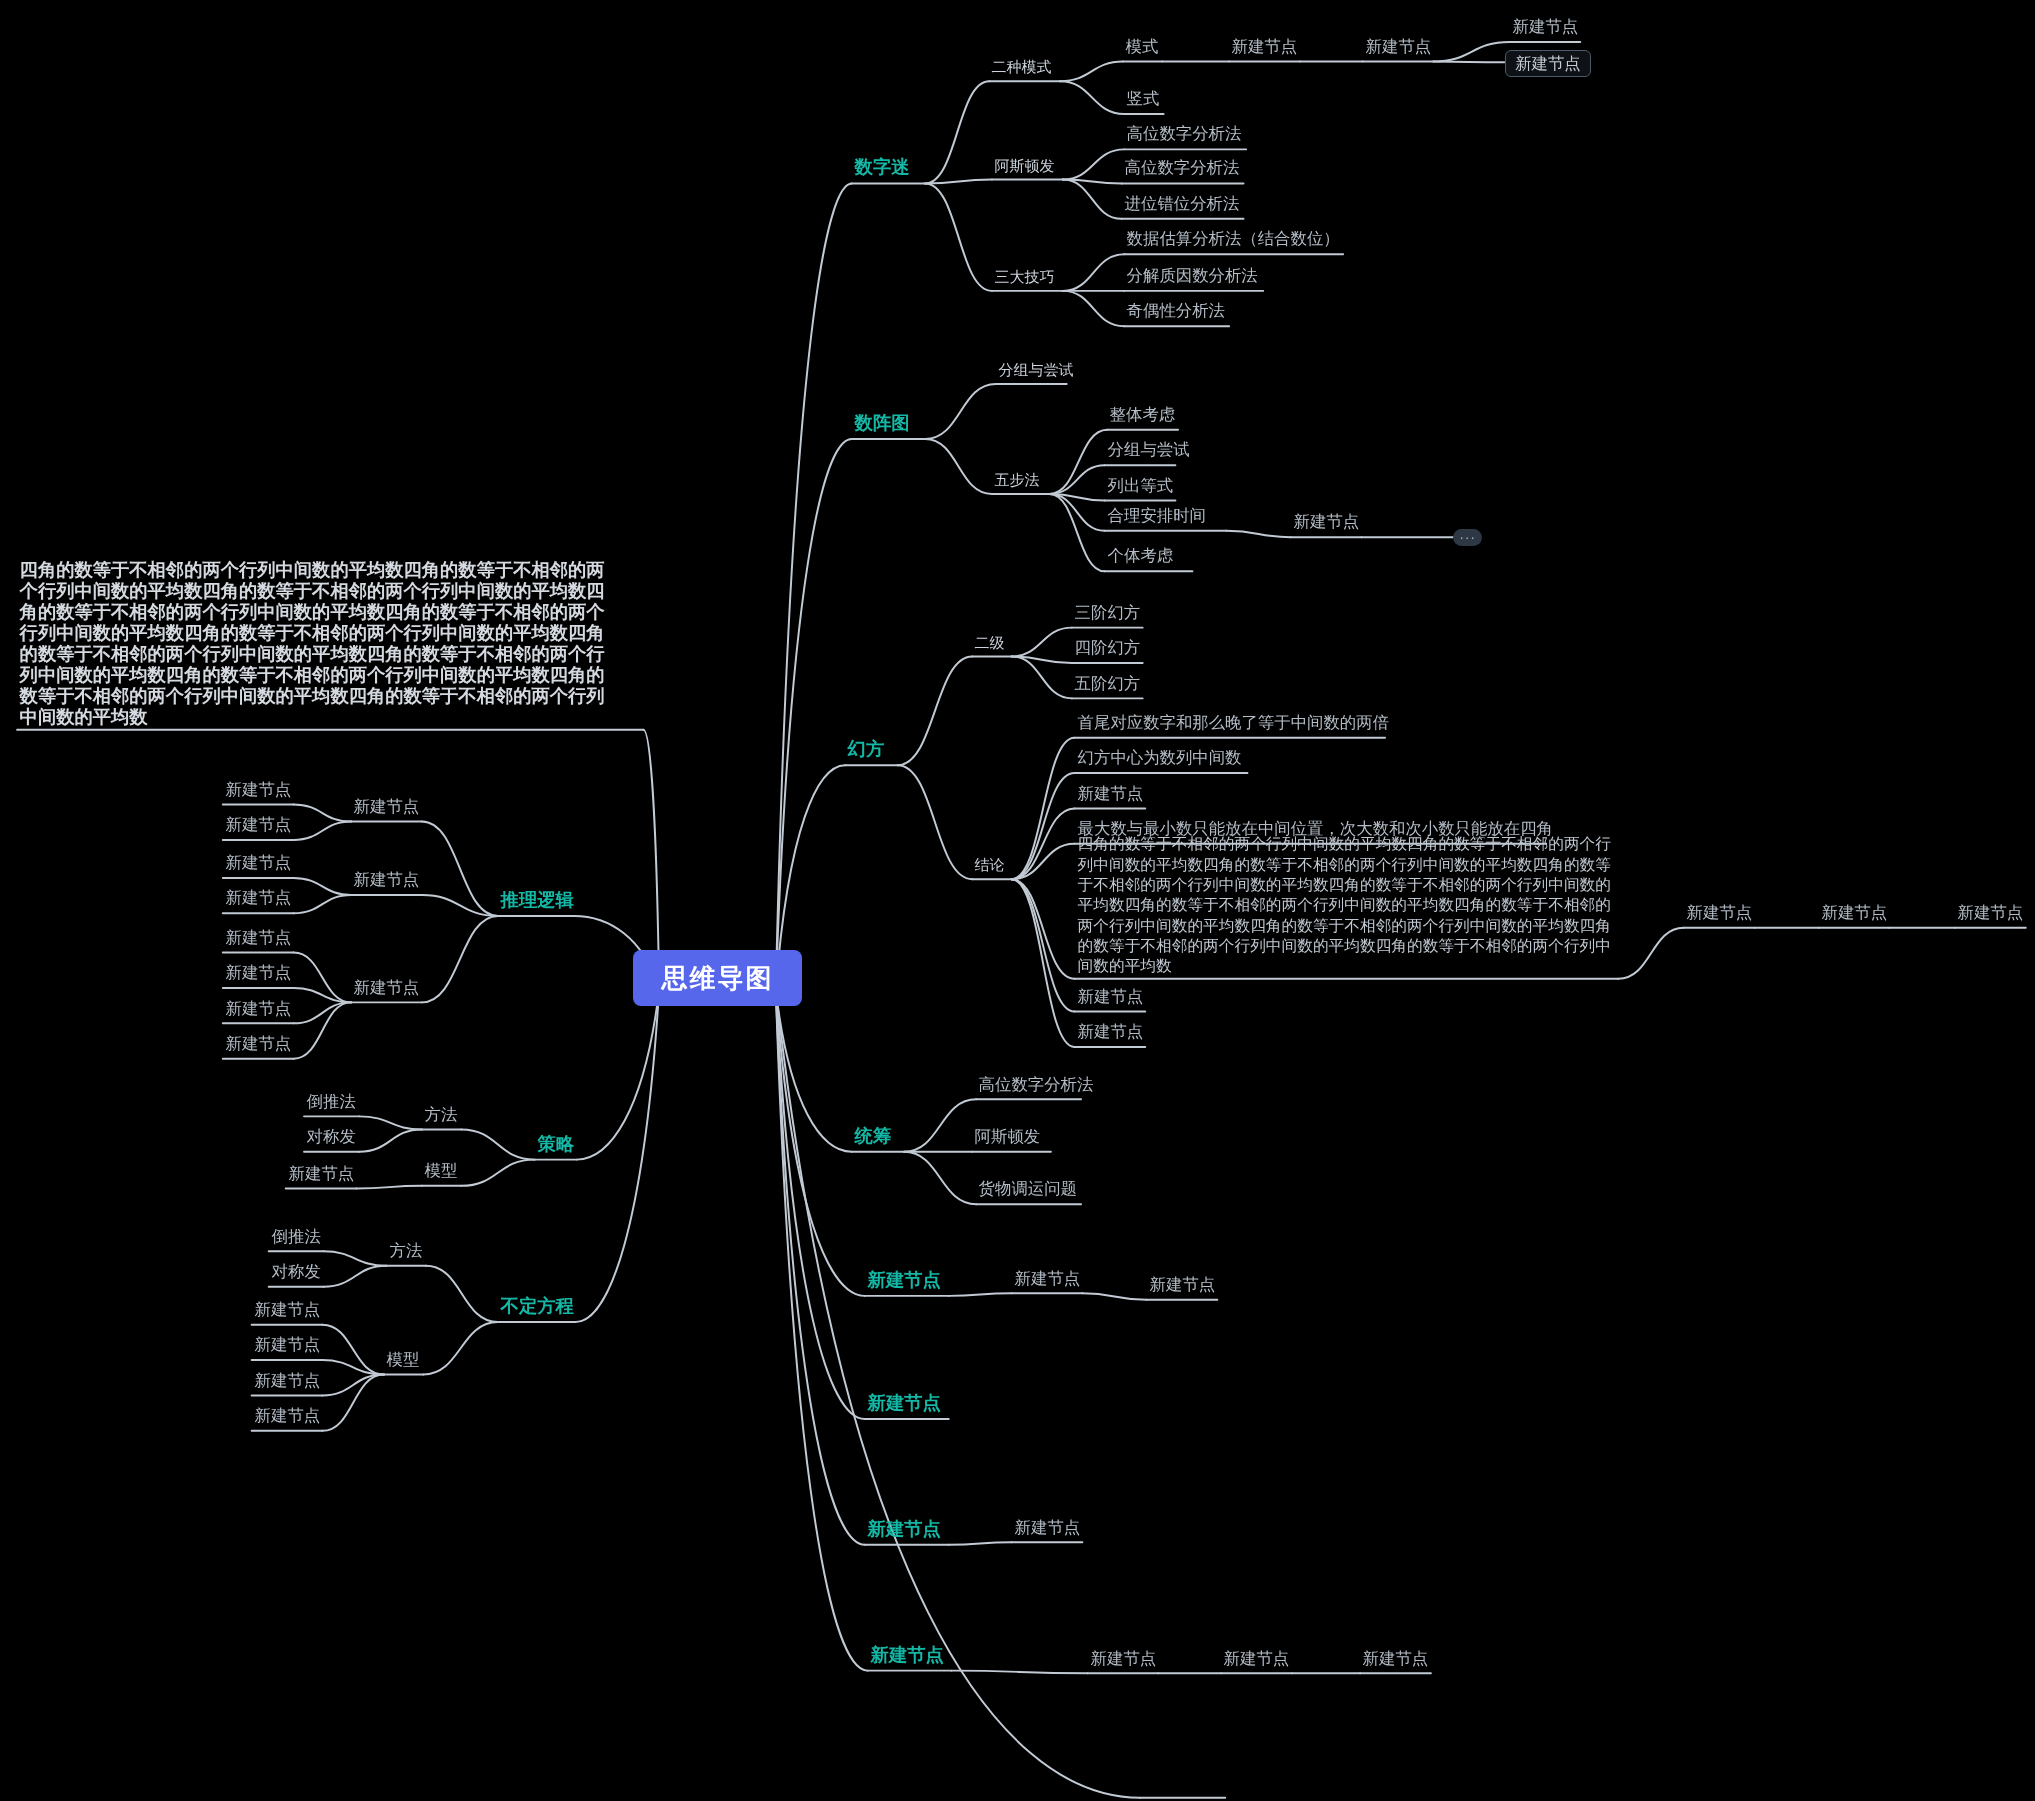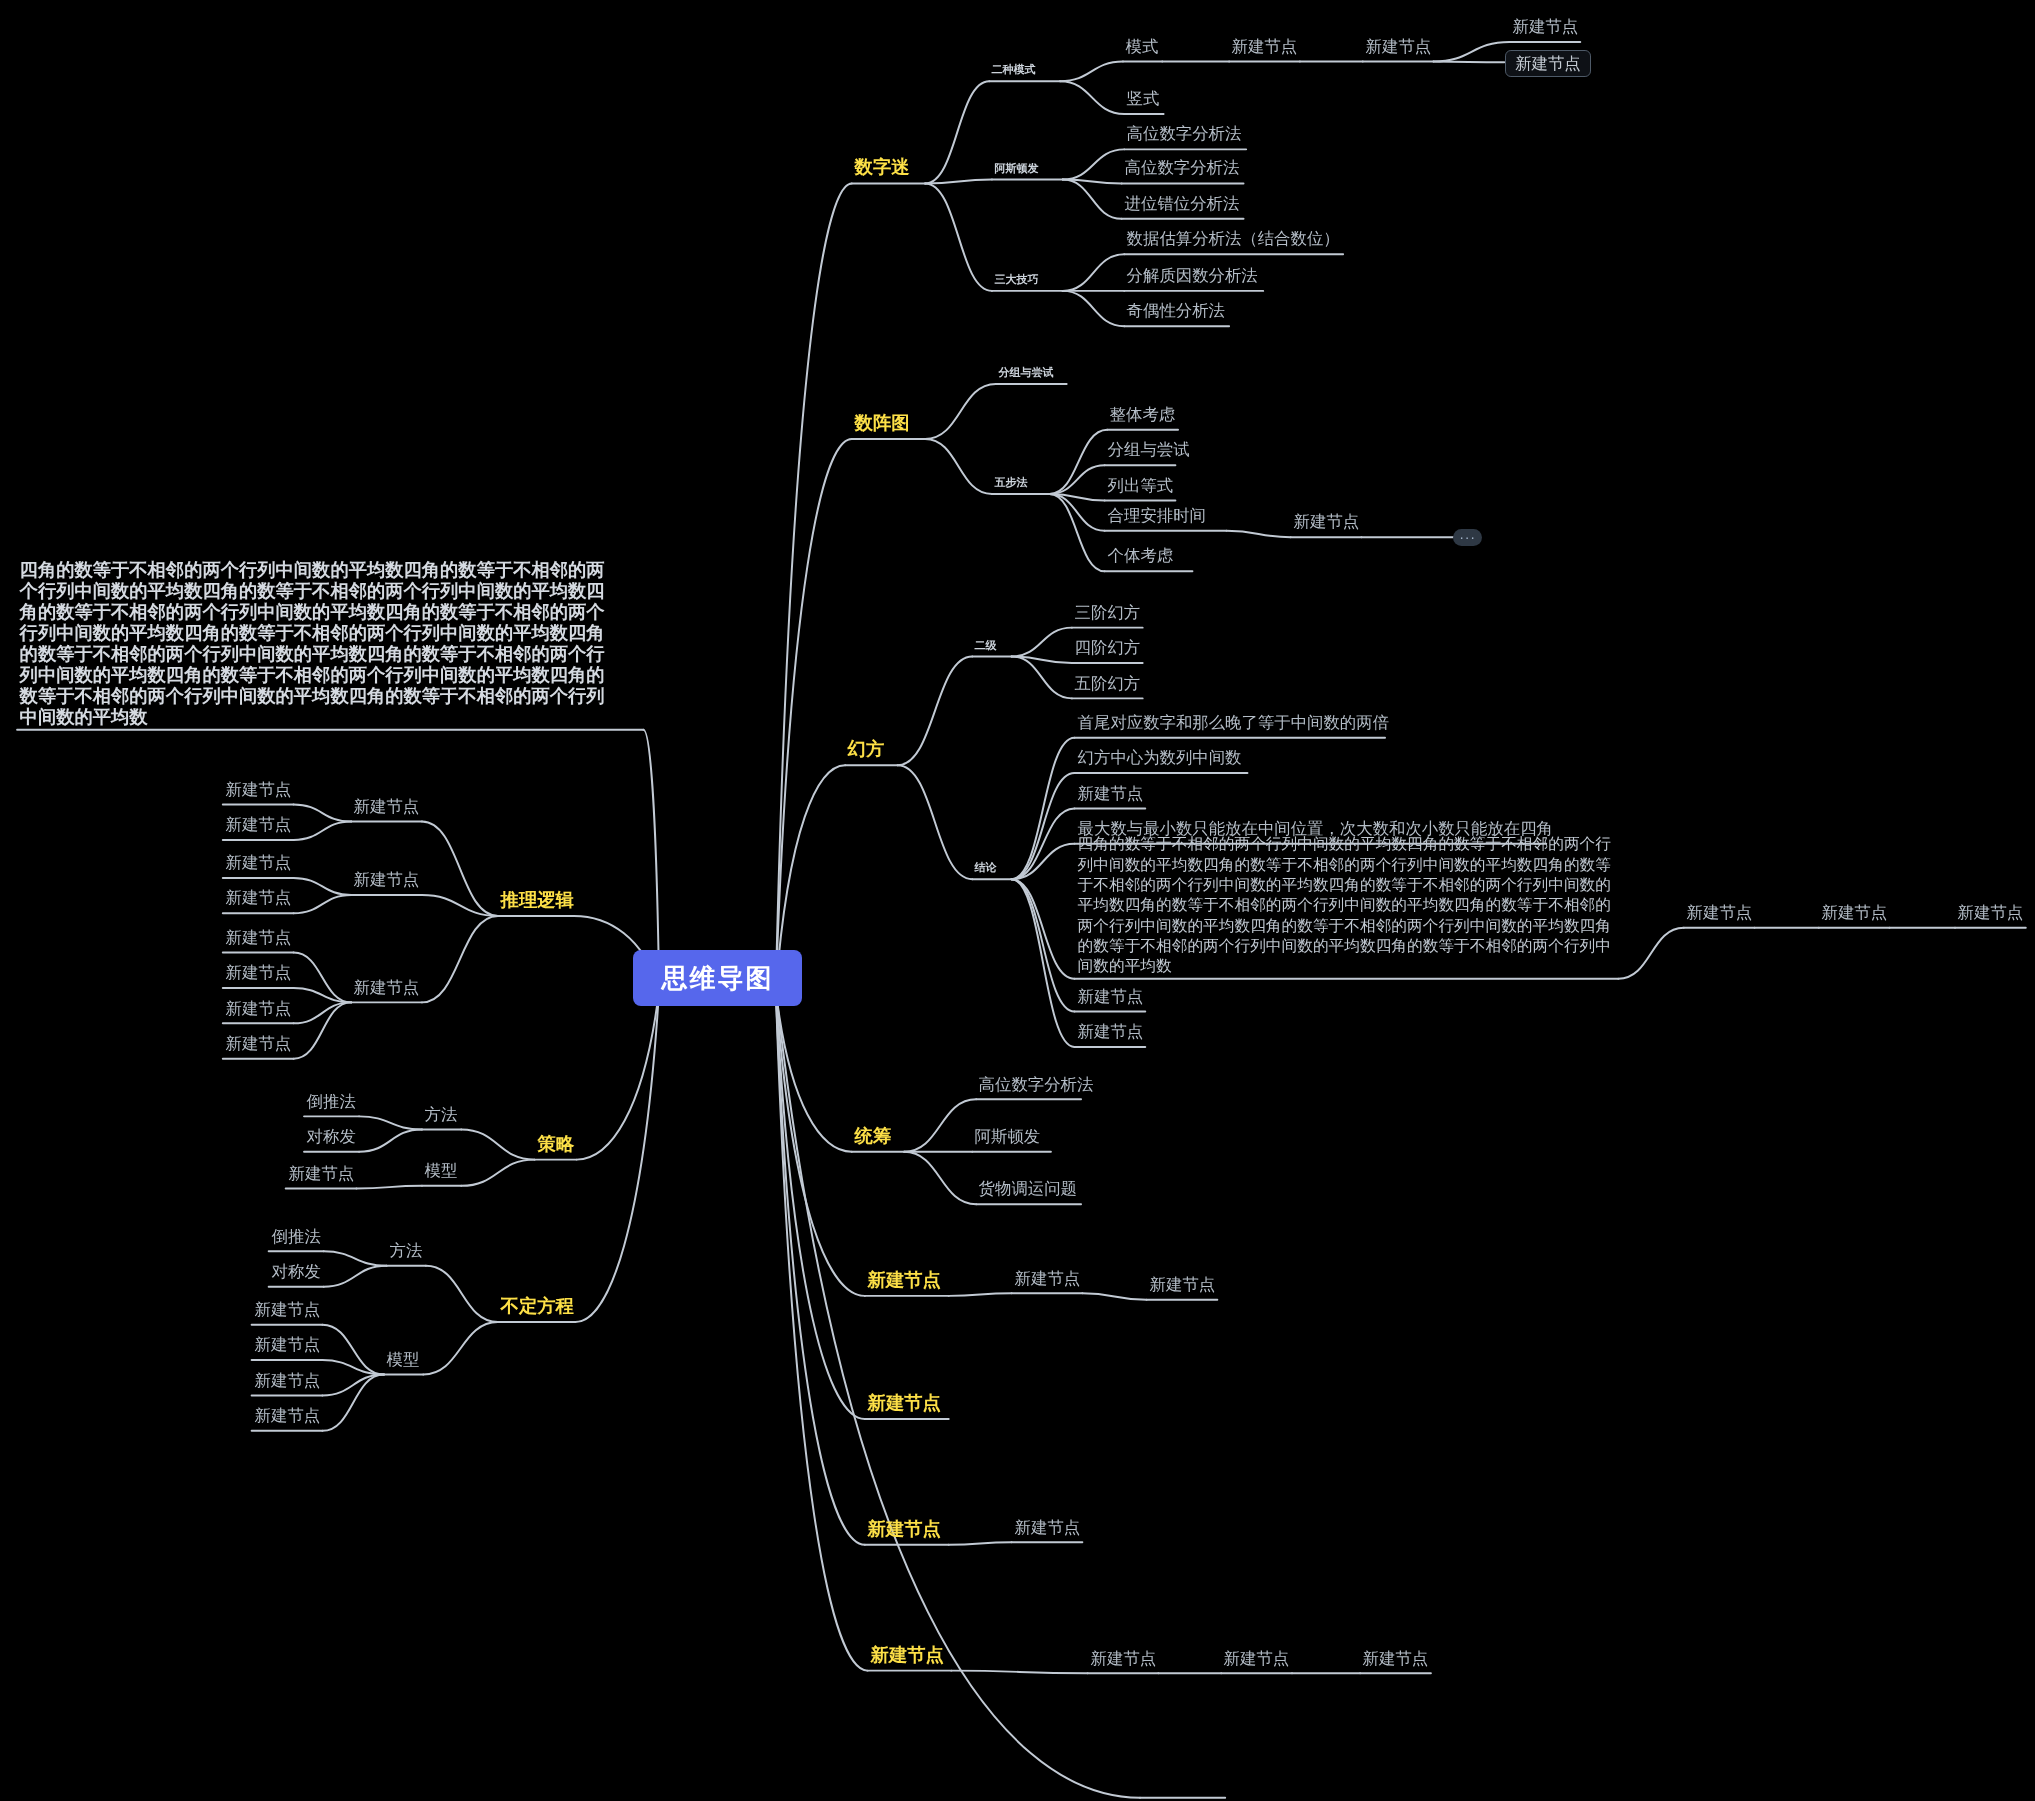--- a/index.html
+++ b/index.html
@@ -2,22 +2,22 @@
 <html style="font-size:10.5px"><head>
 <meta charset="utf-8">
 <style>
   html,body{margin:0;padding:0;background:#000;overflow:hidden;}
   body{font-family:"Liberation Sans","DejaVu Sans",sans-serif;}
   #stage{position:relative;background:#000;}
   #edges{position:absolute;left:0;top:0;z-index:1;}
   #nodes{position:absolute;left:0;top:0;z-index:2;}
   .node{position:absolute;width:0;height:0;}
   .lbl{position:absolute;left:2.6px;bottom:3.9px;white-space:nowrap;font-size:16.4px;color:#b9c2cb;}
-  .b1 .lbl{font-size:18.3px;font-weight:700;color:#fde047;}
-  .b2 .lbl{font-size:11px;font-weight:700;color:#ccd3db;}
+  .b1 .lbl{font-size:18.3px;font-weight:700;color:#14b8a6;}
+  .b2 .lbl{font-size:15px;font-weight:400;color:#ccd3db;}
   .leaf .lbl{color:#b4bdc7;}
   .para .lbl{width:541px;white-space:normal;font-size:15.7px;line-height:20.3px;color:#c0c8d1;bottom:2.6px;}
   .paraL .lbl{width:590px;white-space:normal;font-size:18.3px;font-weight:700;line-height:21px;color:#d5dae1;bottom:2.6px;}
   .selected{width:auto;height:25px;display:flex;align-items:center;padding:0 9.2px;
             border:1.3px solid #4e5a68;border-radius:5.9px;background:#0e1116;}
   .selected .lbl{position:static;font-size:16.4px;color:#c6cdd5;}
   .more{width:29px;height:17px;display:flex;align-items:center;justify-content:center;
         border-radius:8.5px;background:#2e3844;}
   .more .lbl{position:static;font-size:14.4px;line-height:1;color:#9fb0c6;letter-spacing:0.7px;}
   .root-node{position:absolute;display:flex;align-items:center;justify-content:center;

